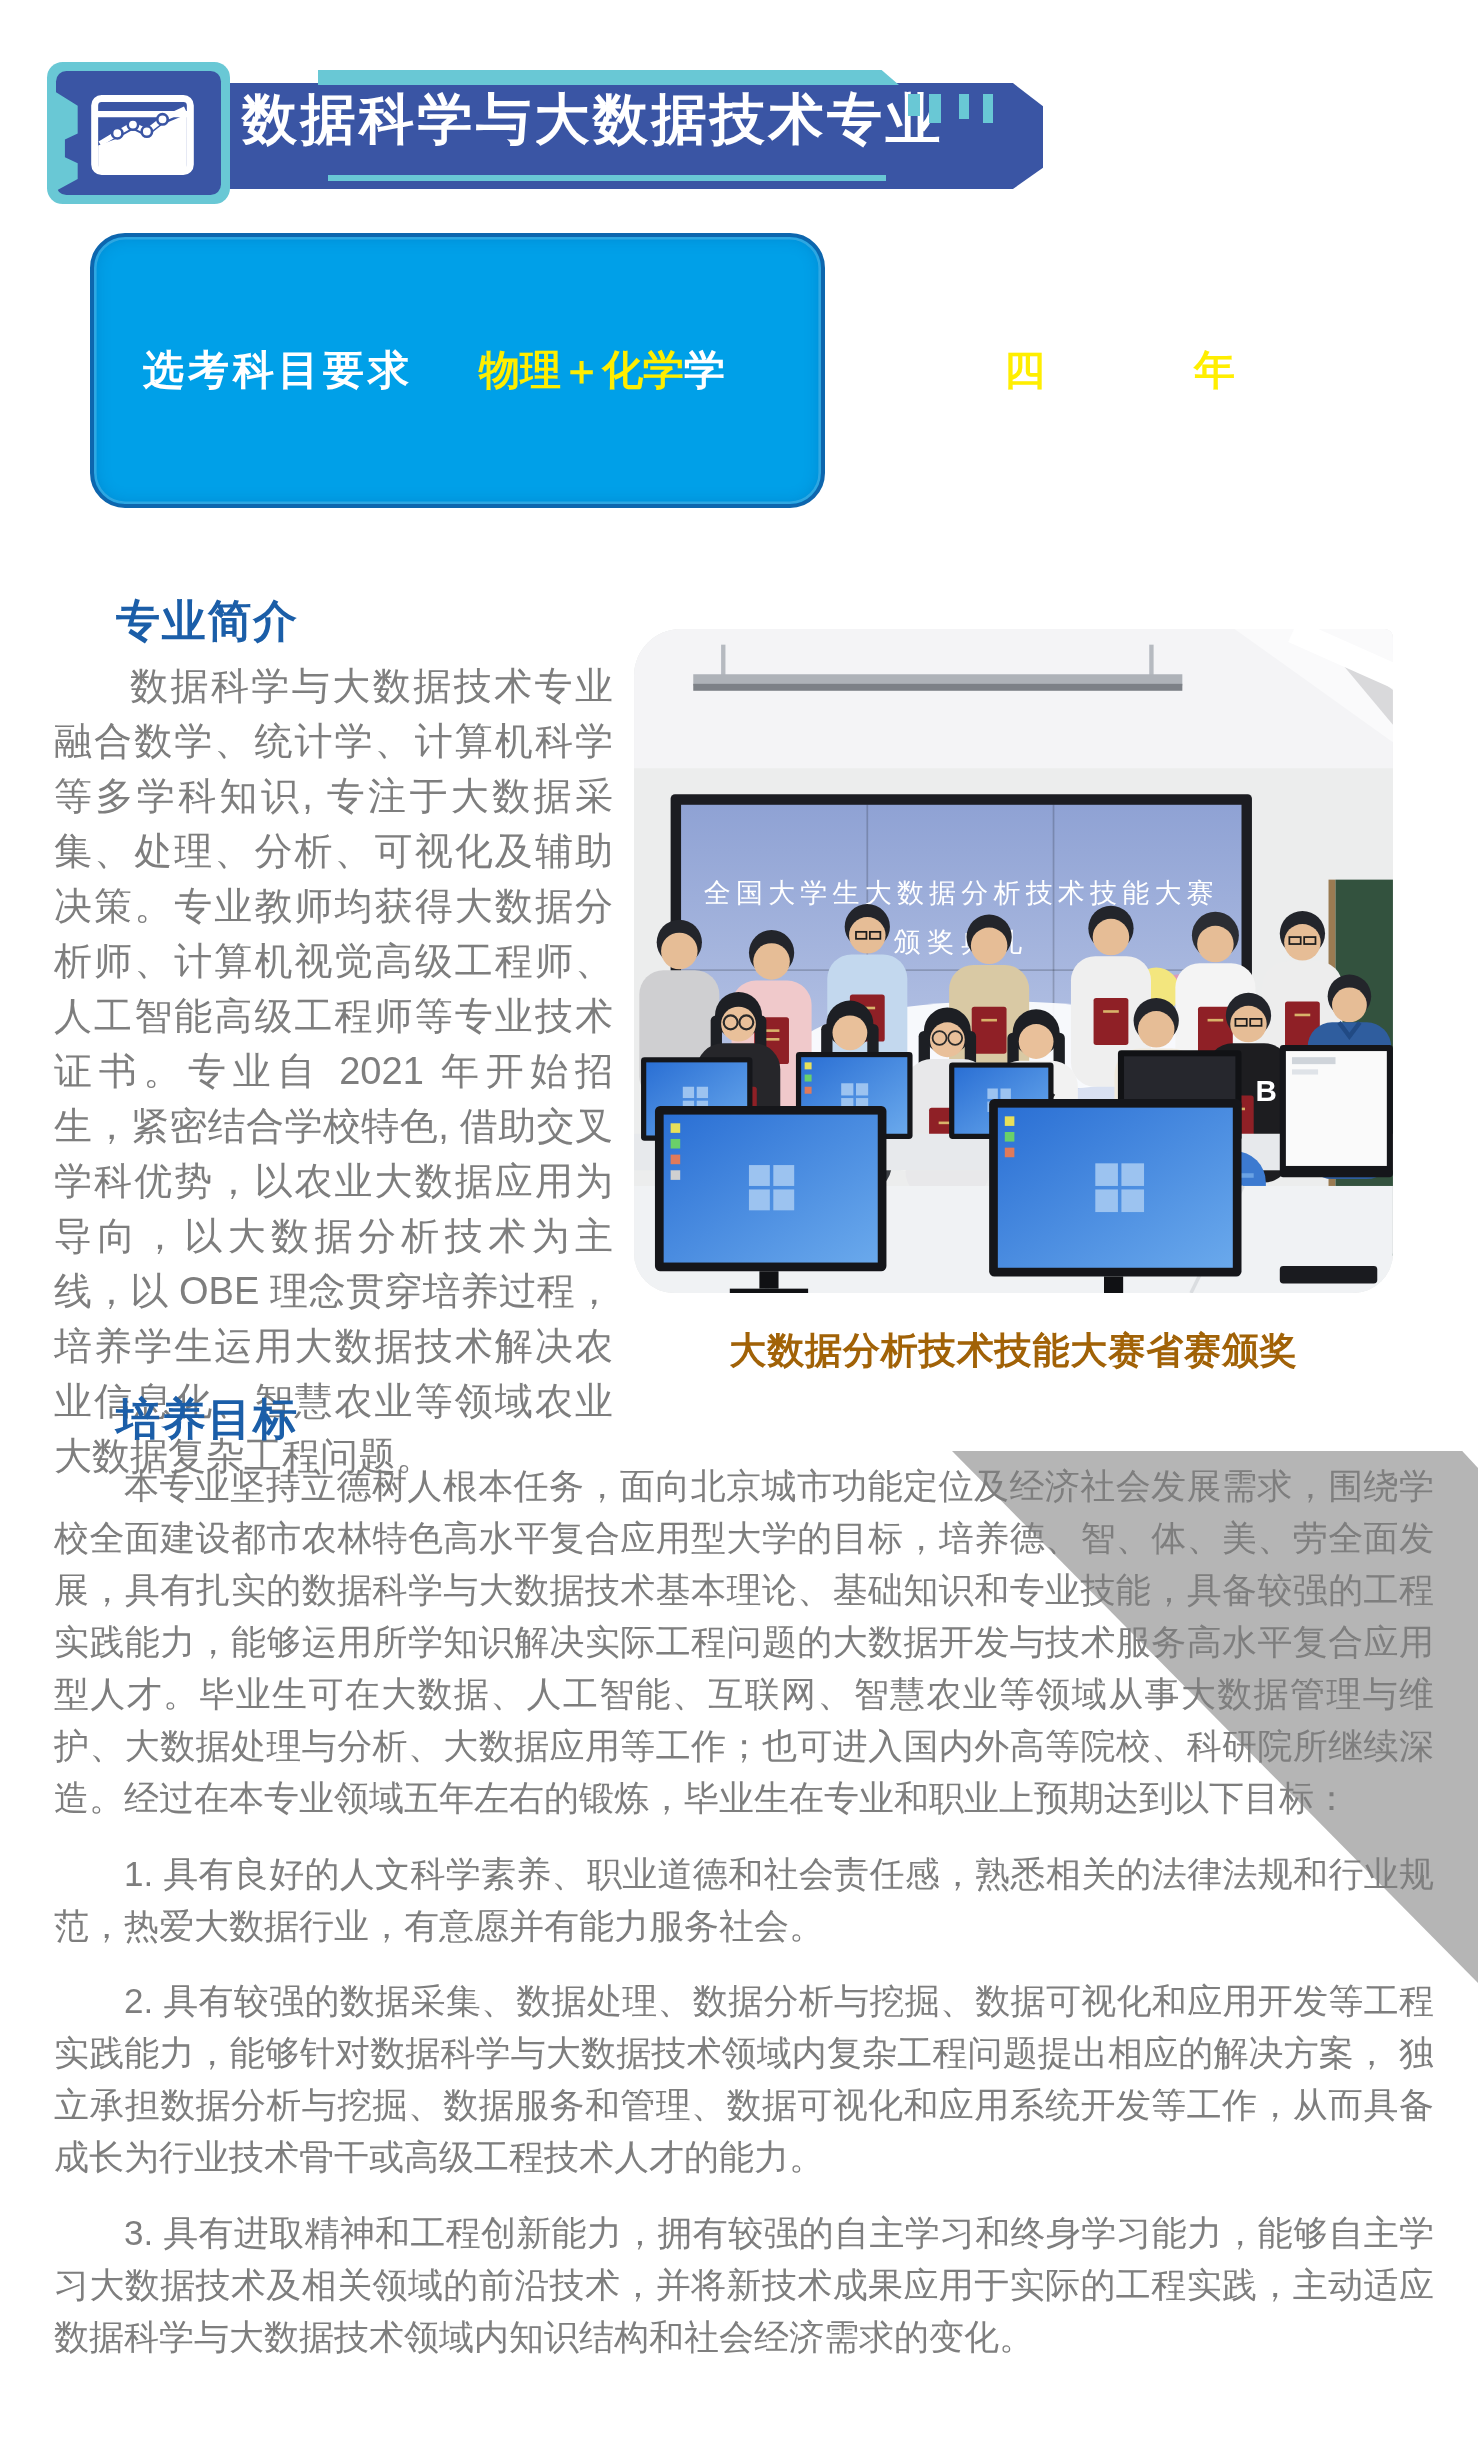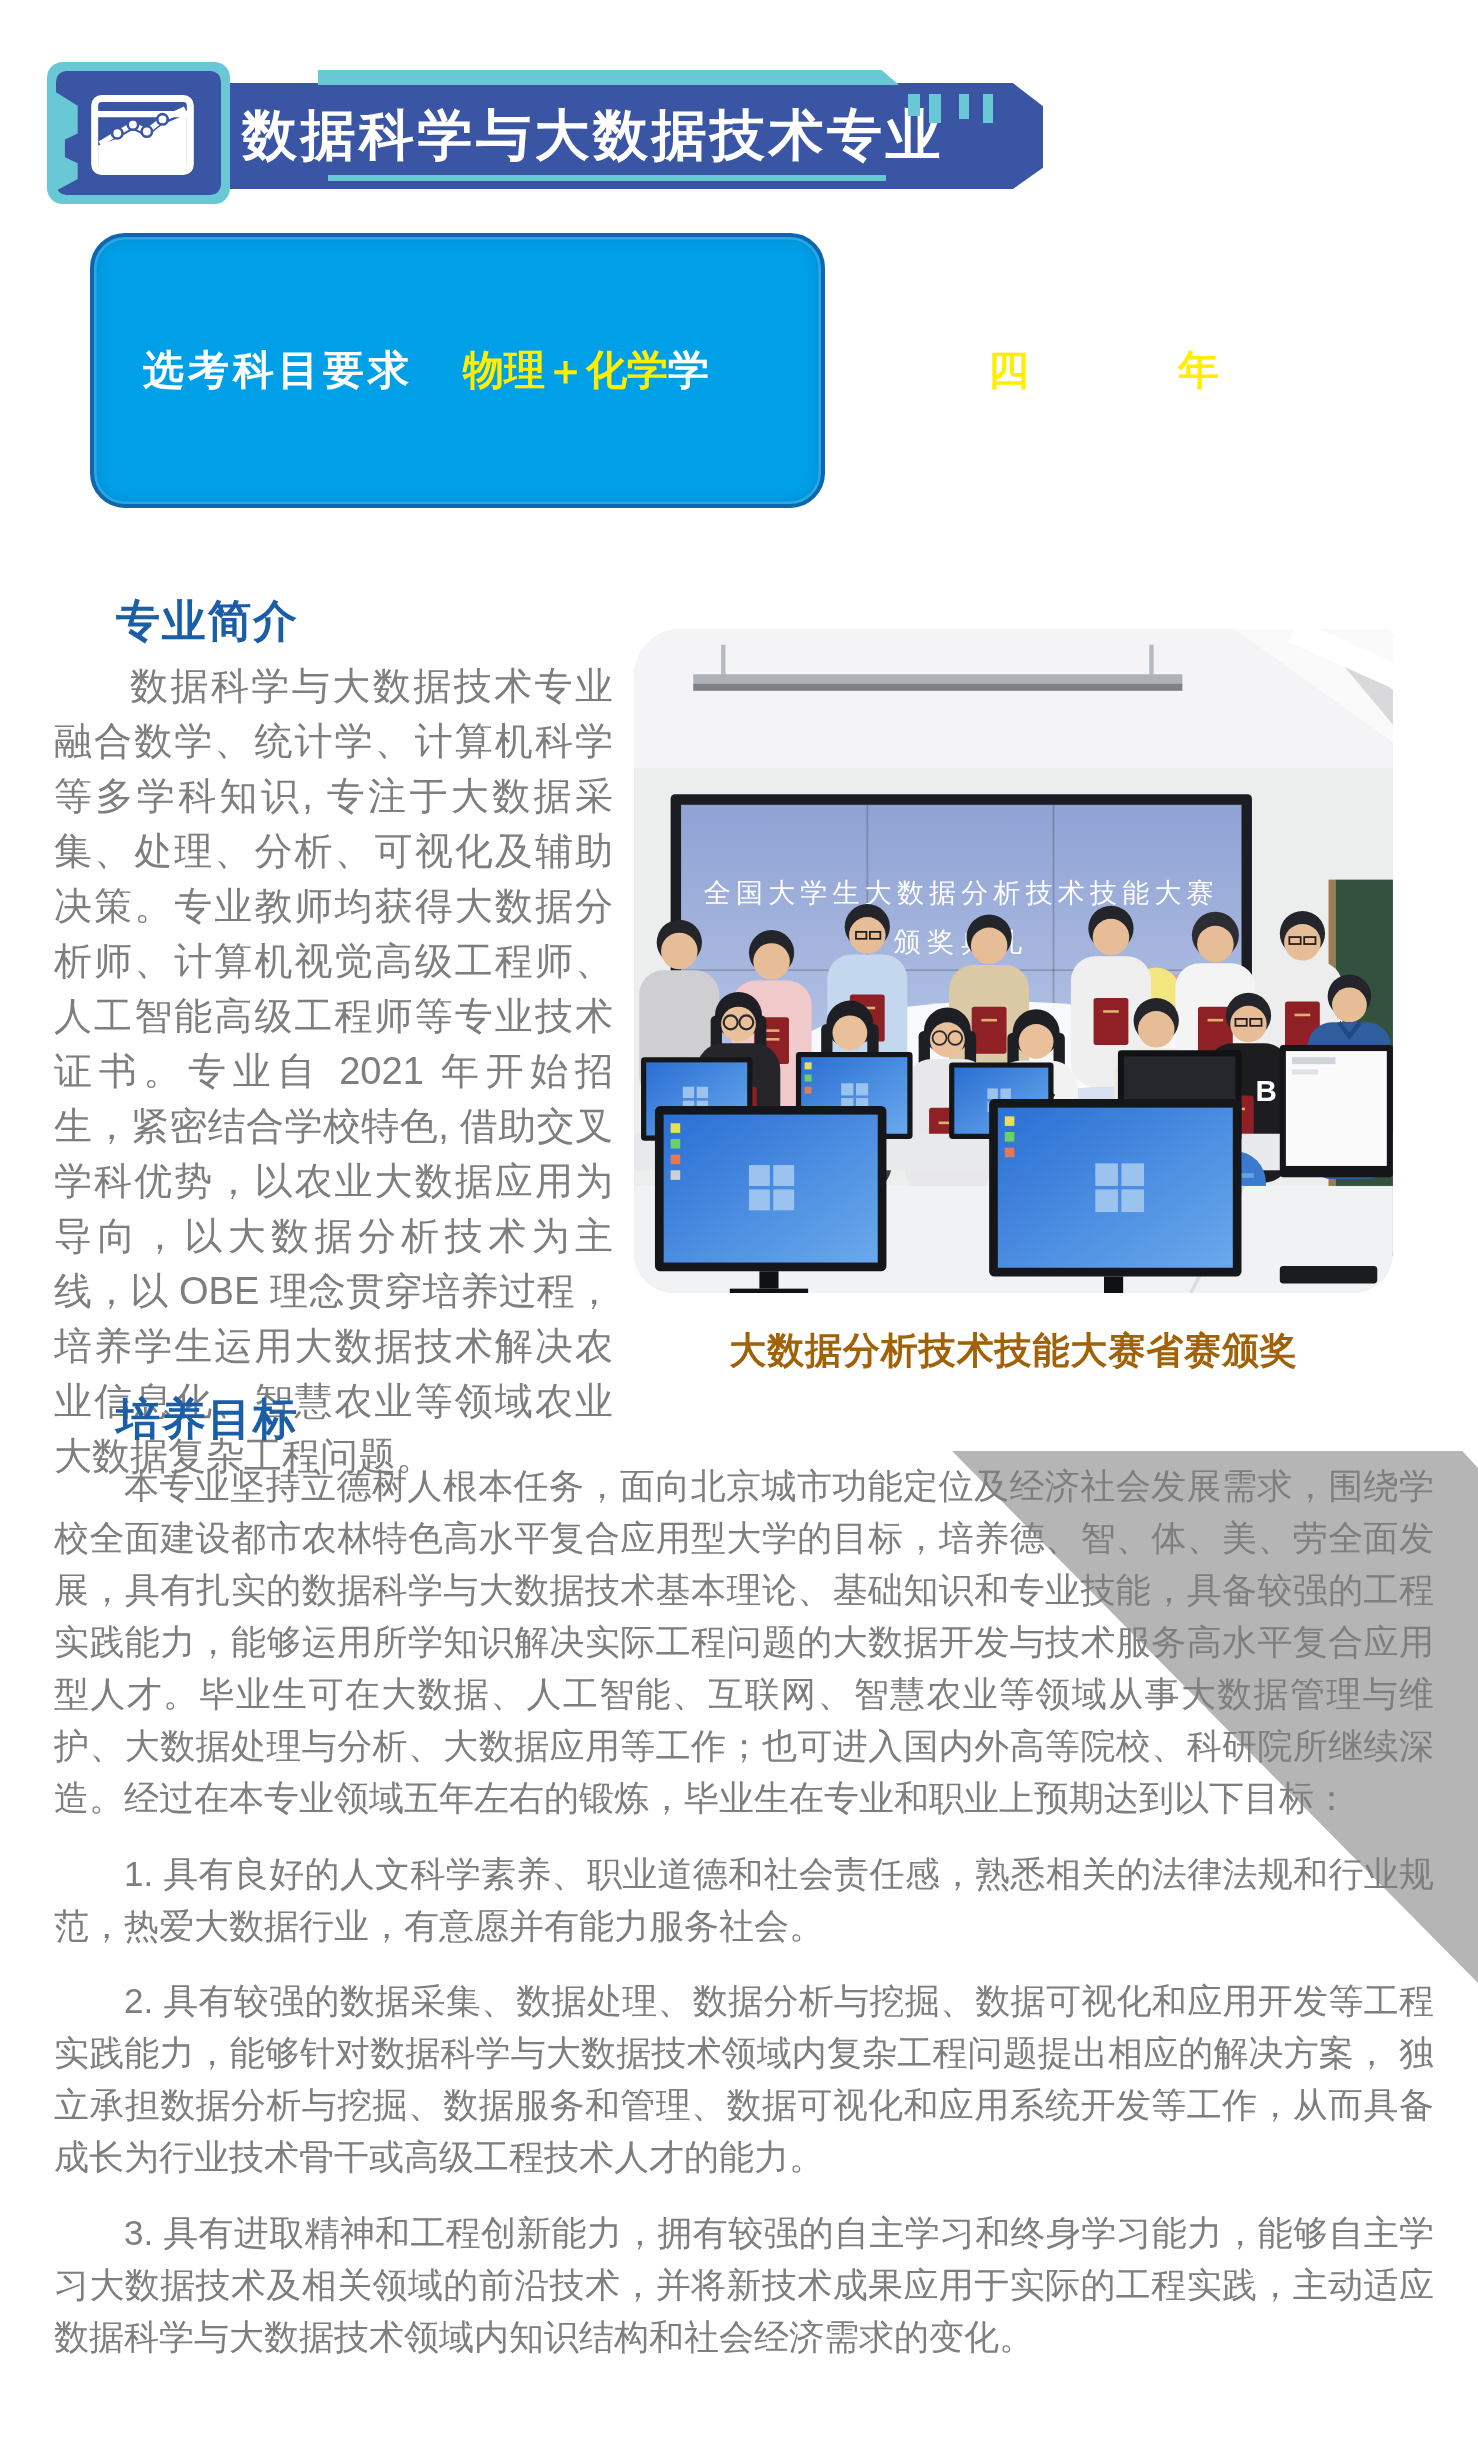--- a/index.html
+++ b/index.html
@@ -3,21 +3,21 @@
 <meta charset="utf-8">
 <style>
   html,body{margin:0;padding:0;background:#ffffff;}
   .page{position:relative;width:1478px;height:2462px;background:#ffffff;overflow:hidden;
         font-family:"Liberation Sans",sans-serif;}
   .abs{position:absolute;}
 
   
   .banner{left:230px;top:83px;width:813px;height:106px;background:#3a55a4;z-index:2;
           clip-path:polygon(0 0,96.3% 0,100% 22%,100% 80%,96.3% 100%,0 100%);
-          display:flex;align-items:center;padding-left:12px;box-sizing:border-box;}
+          display:flex;align-items:flex-start;padding-left:12px;box-sizing:border-box;}
   .banner-title{font-size:55px;font-weight:bold;color:#ffffff;letter-spacing:3.5px;white-space:nowrap;}
   .accent-top{left:318px;top:70px;width:581px;height:15px;background:#69c8d5;z-index:3;
               clip-path:polygon(0 0,calc(100% - 17.4px) 0,100% 100%,0 100%);}
   .underline{left:328px;top:175px;width:558px;height:6px;background:#69c8d5;z-index:3;}
   .tbar{background:#69c8d5;z-index:3;top:94px;}
   .tbar1{left:908px;width:12px;height:22px;}
   .tbar2{left:929px;width:12px;height:29px;}
   .tbar3{left:959px;width:10.4px;height:25px;}
   .tbar4{left:983px;width:10.4px;height:29px;}
 
@@ -29,21 +29,21 @@
 
   
   .info-box{left:90px;top:233px;width:735px;height:275px;background:#00a0e8;
             border:4.4px solid #0d66ae;border-radius:35px;box-sizing:border-box;z-index:2;
             box-shadow:inset 0 0 0 2.6px rgba(255,255,255,.18), inset 0 0 15.7px rgba(0,60,130,.25);
             display:flex;flex-direction:row;justify-content:space-evenly;
             padding:12px 35px 12px 49px;}
   .info-row{display:flex;align-items:center;}
   .info-lbl{display:inline-block;width:266px;font-size:41px;font-weight:bold;color:#ffffff;
             text-align:justify;text-align-last:justify;}
-  .info-val{margin-left:54px;font-size:41px;font-weight:bold;color:#ffee00;white-space:nowrap;}
+  .info-val{margin-left:70px;font-size:41px;font-weight:bold;color:#ffee00;white-space:nowrap;}
   .val-spread{display:inline-block;width:231px;text-align:justify;text-align-last:justify;margin-left:54px;}
   .val-wide{letter-spacing:13px;}
 
   
   .sec-heading{font-size:44px;font-weight:bold;color:#1b5ea8;letter-spacing:1.7px;z-index:2;}
   .h-intro{left:116px;top:592px;}
   .h-goals{left:116px;top:1390px;}
   .p-intro{left:54px;top:659px;width:559px;font-size:38px;line-height:55px;color:#7e7e7e;
            text-align:justify;text-indent:2em;z-index:2;}
   .goals{left:54px;top:1460px;width:1380px;font-size:35px;line-height:52px;color:#7e7e7e;

